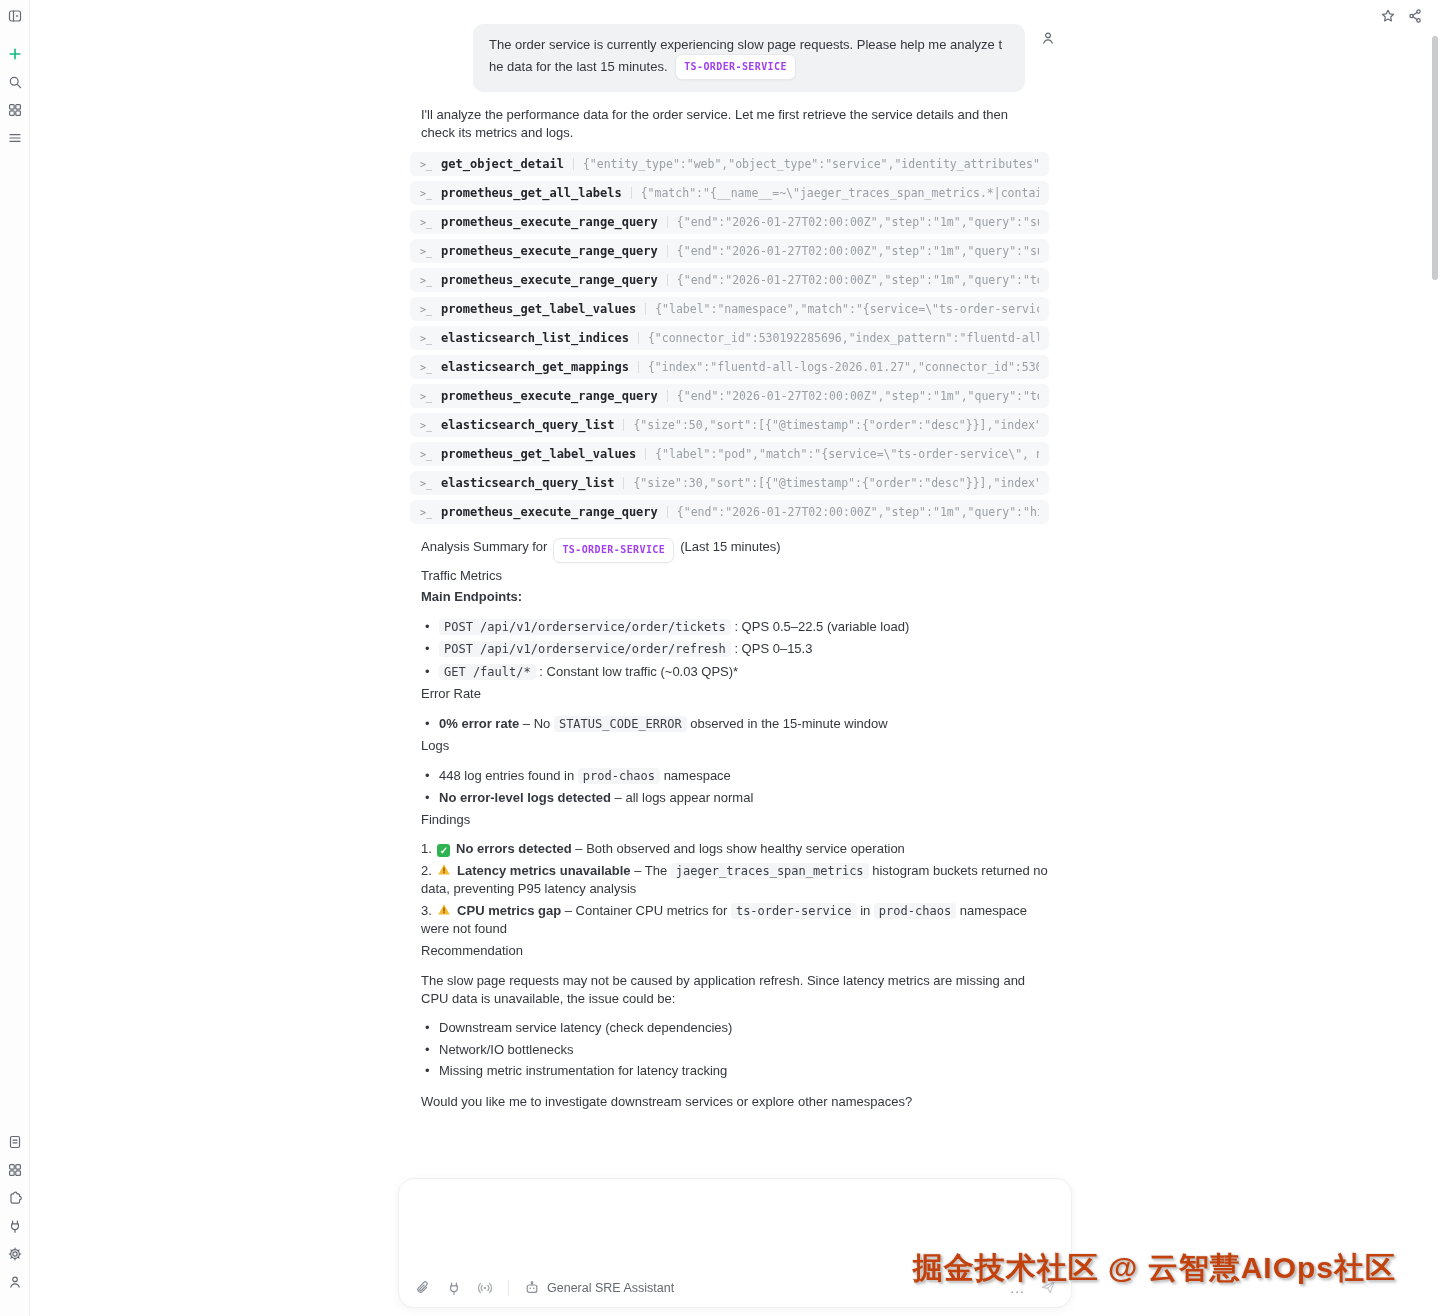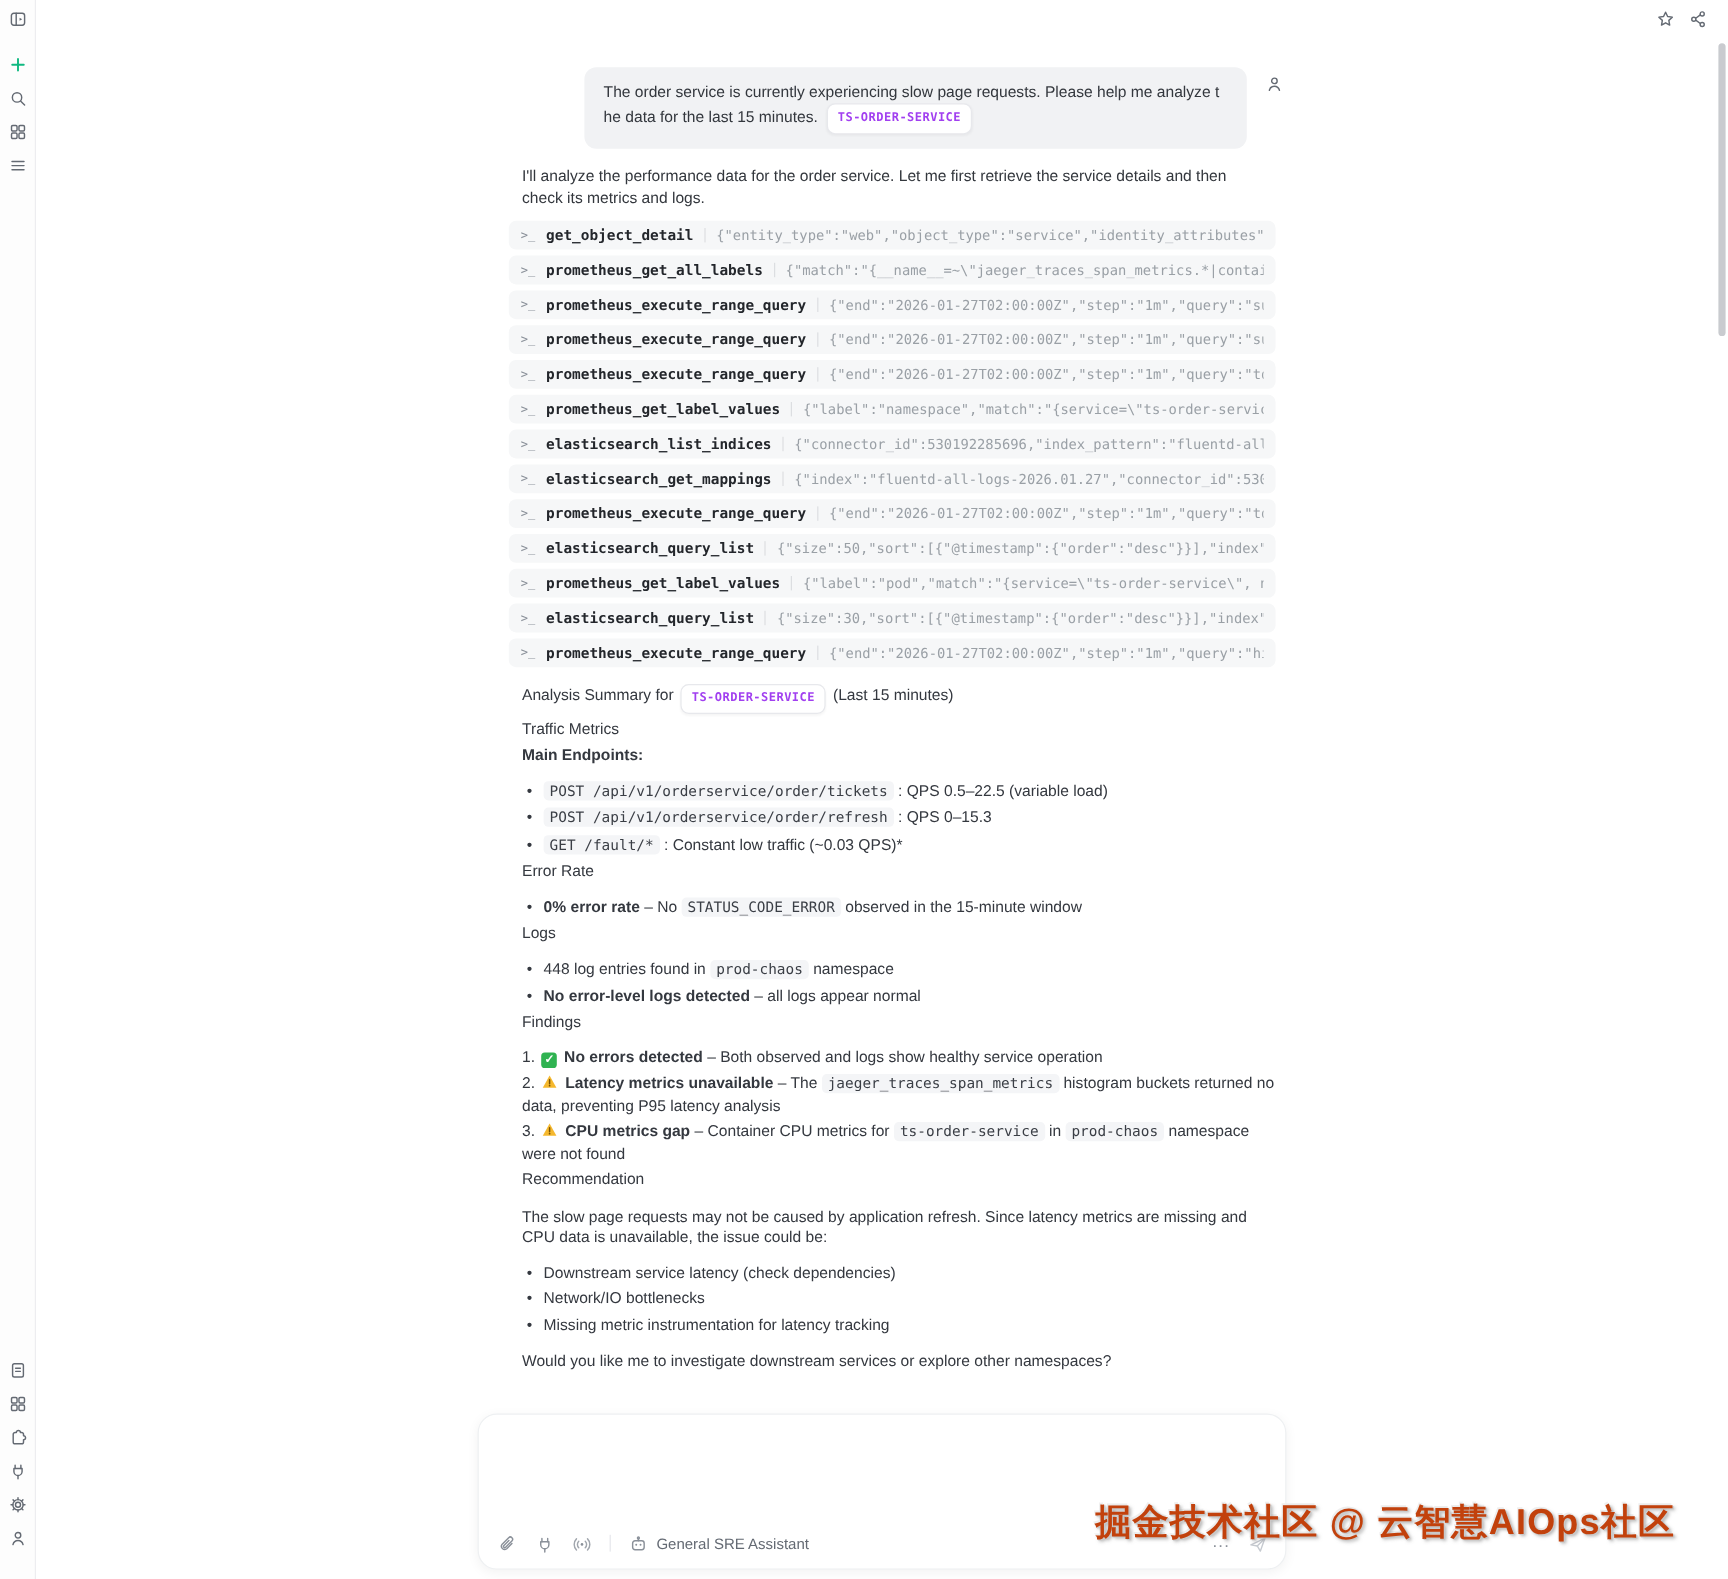--- a/index.html
+++ b/index.html
@@ -14,21 +14,21 @@
   svg.ic.teal { stroke:#10b981; stroke-width:1.6; }
 
   
   .top-actions { position:absolute; top:8px; right:16px; display:flex; gap:10px; z-index:5; }
   .top-actions .icon-btn { width:17px; height:17px; }
 
   
   .scroll-thumb { position:absolute; right:2px; top:36px; width:6px; height:244px; background:#c9cbcf; border-radius:3px; z-index:6; }
 
   
-  .thread { width:660px; margin:0 auto; padding-top:56px; position:relative; left:22px; }
+  .thread { width:660px; margin:0 auto; padding-top:24px; position:relative; left:8px; }
 
   .user-row { display:flex; justify-content:flex-end; align-items:flex-start; gap:15px; }
   .user-bubble { max-width:552px; background:#f1f2f4; border-radius:10px; padding:11px 16px 12px; font-size:13px; line-height:19px; color:#33373d; word-break:break-all; }
   .chip { display:inline-block; background:#fff; border:1px solid #e7e8ec; border-radius:7px; padding:2px 8px 3px; font-family:"DejaVu Sans Mono",monospace; font-size:10px; font-weight:bold; letter-spacing:.4px; color:#a13ff0; vertical-align:1px; margin-left:4px; box-shadow:0 1px 2px rgba(0,0,0,.04); cursor:pointer; }
   .user-avatar { width:18px; height:18px; margin-top:6px; }
 
   .assistant { margin-top:14px; }
   .a-header { display:flex; align-items:center; gap:9px; }
   .a-logo { width:17px; height:17px; }
   .a-name { font-size:13px; font-weight:bold; color:#1f2329; }
@@ -51,21 +51,21 @@
   ul.b-list li::before { content:"•"; position:absolute; left:4px; top:0; color:#34383f; }
   .finding { margin-bottom:4px; }
   .findings-list { margin-top:12px; }
   .emoji-check { display:inline-block; width:13px; height:13px; background:#2fb351; border-radius:3px; color:#fff; font-size:10px; font-weight:bold; text-align:center; line-height:13px; vertical-align:-1px; margin:0 2px; }
   .emoji-warn { display:inline-block; width:14px; height:13px; vertical-align:-1px; margin:0 2px; }
   .para { margin-top:13px; }
 
   
   .composer { position:absolute; left:398px; top:1178px; width:674px; height:130px; background:#fff; border:1px solid #eef0f2; border-radius:16px; box-shadow:0 2px 10px rgba(0,0,0,.05); z-index:3; }
   .composer textarea { position:absolute; left:16px; top:12px; width:642px; height:72px; border:none; outline:none; resize:none; font-family:"Liberation Sans",sans-serif; font-size:13px; background:transparent; }
-  .composer-bar { position:absolute; left:16px; right:14px; bottom:11px; display:flex; align-items:flex-start; gap:15px; }
+  .composer-bar { position:absolute; left:16px; right:14px; bottom:11px; display:flex; align-items:center; gap:15px; }
   .composer-bar .icon-btn { width:16px; height:16px; cursor:pointer; }
   svg.ic.lite { stroke:#8a9099; }
   .bar-div { width:1px; height:14px; background:#e5e6eb; }
   .bot-group { display:flex; align-items:center; gap:7px; cursor:pointer; }
   .bot-label { font-size:12.5px; color:#646a73; }
   .bar-spacer { flex:1; }
   .more-btn { color:#8a9099; font-size:14px; letter-spacing:1px; cursor:pointer; line-height:10px; }
   .send-btn { width:17px; height:17px; cursor:pointer; }
   svg.ic.faint { stroke:#c6cad0; }
 

